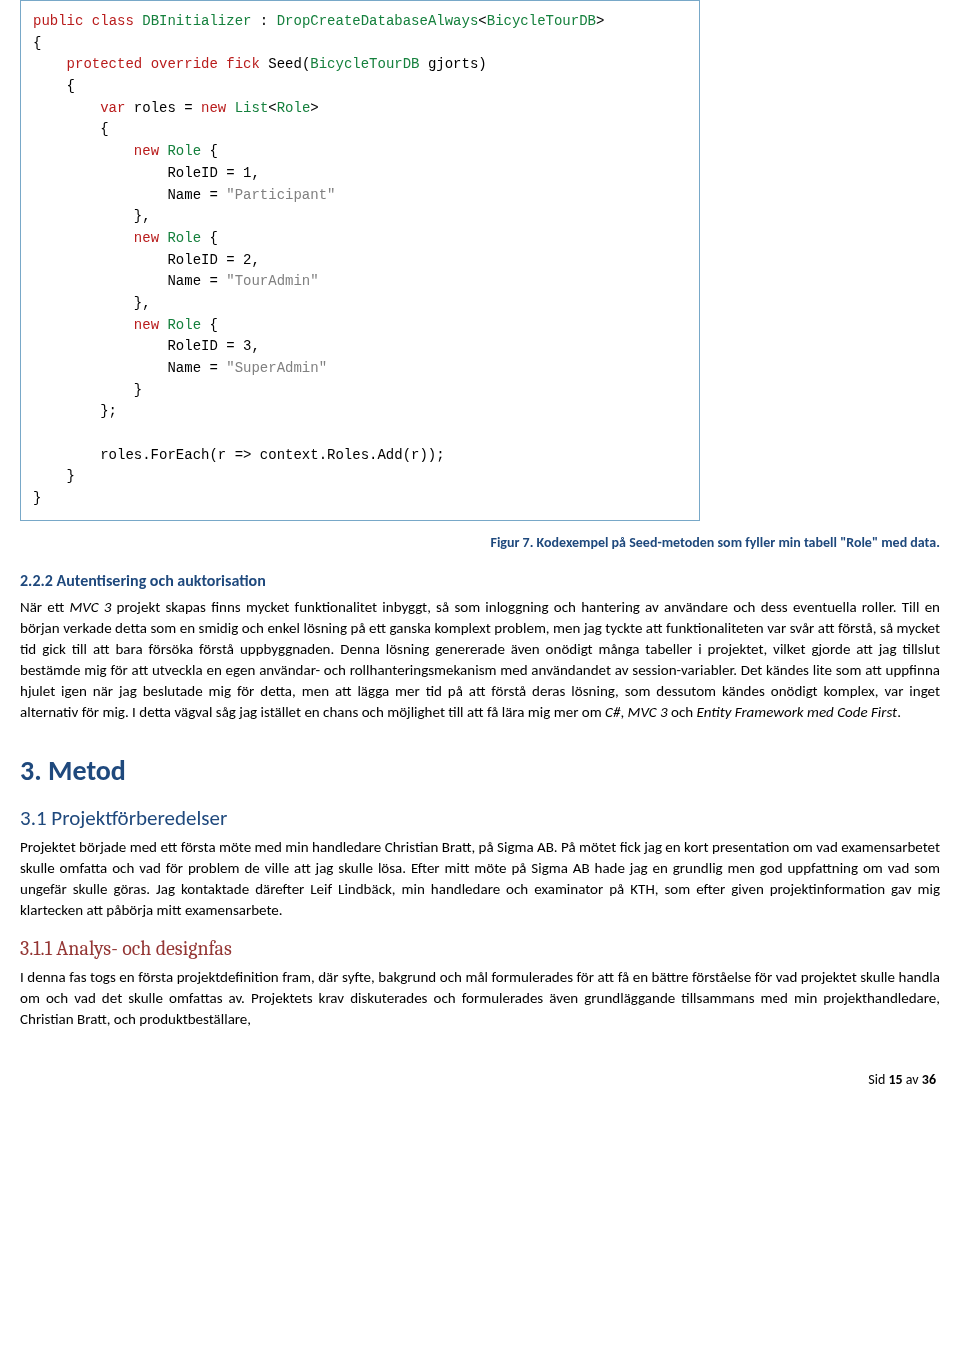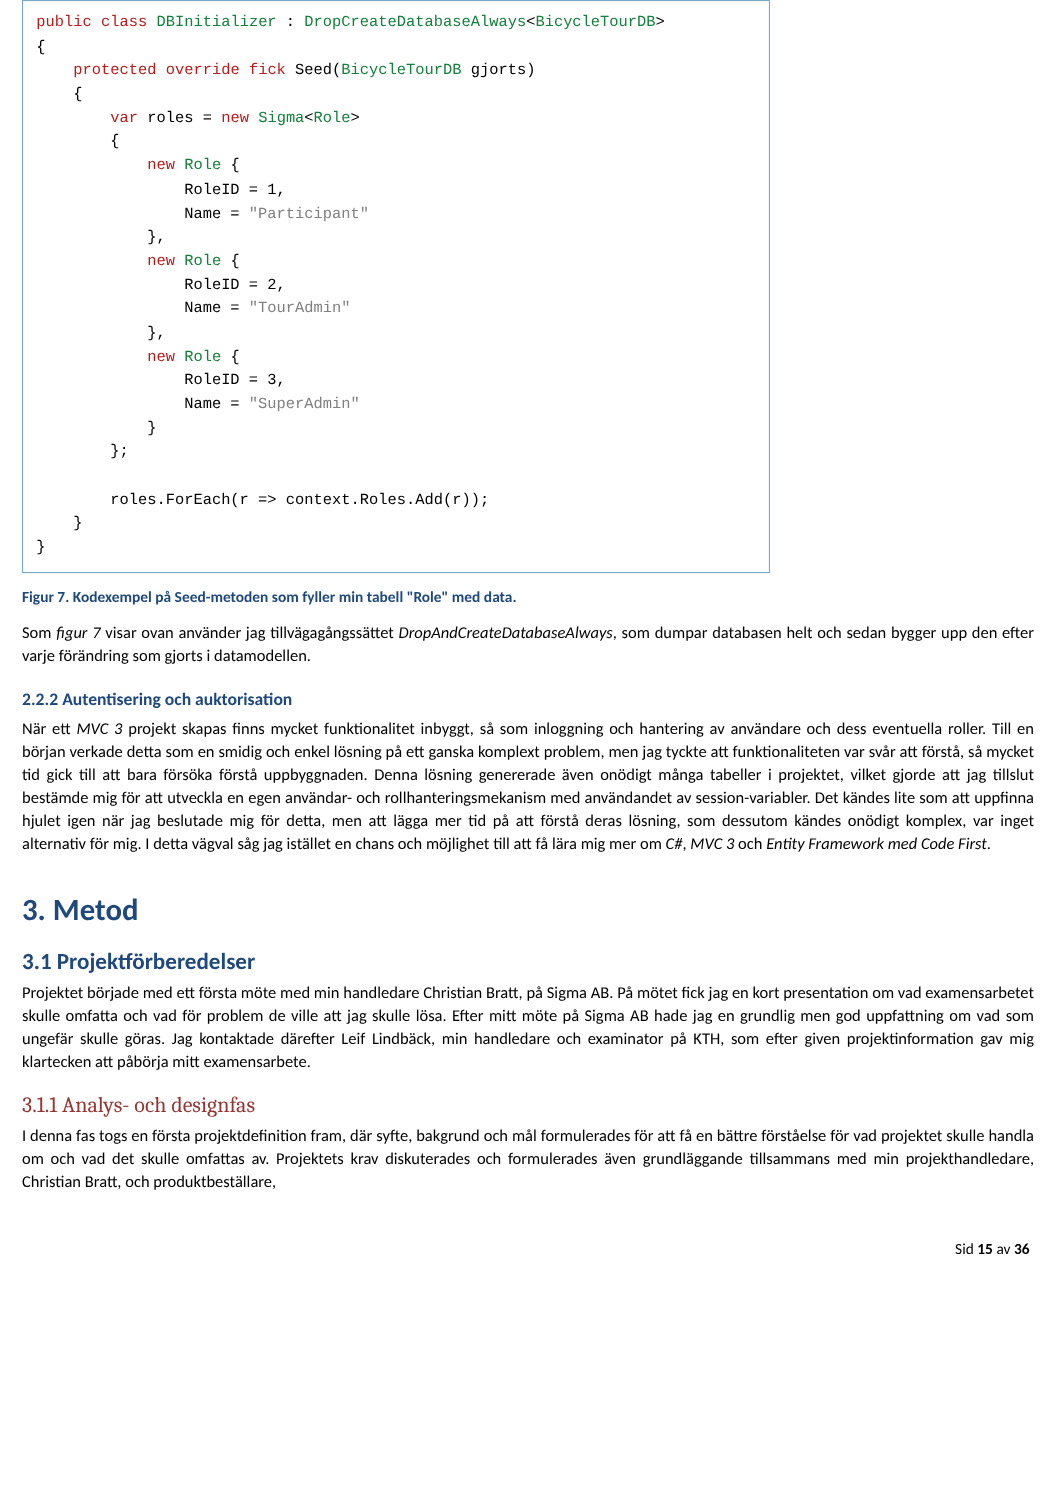--- a/index.html
+++ b/index.html
@@ -29,41 +29,42 @@
     box-sizing: border-box;
   }
   .kw { color: #b91c1c; }
   .type { color: #15803d; }
   .str { color: #808080; }
   .caption {
     color: #1f497d;
     font-weight: bold;
     font-size: 14px;
     margin: 6px 0 14px 0;
+    text-align: right;
   }
   .para {
     margin: 0 0 14px 0;
     text-align: justify;
   }
   .h4 {
     color: #1f497d;
     font-size: 16px;
     font-weight: bold;
     margin: 18px 0 4px 0;
   }
   .h2 {
     color: #1f497d;
     font-size: 28px;
     font-weight: bold;
     margin: 28px 0 14px 0;
   }
   .h3 {
     color: #1f497d;
     font-size: 21px;
-    font-weight: bold;
+    font-weight: normal;
     margin: 14px 0 4px 0;
   }
   .h4red {
     color: #943634;
     font-size: 20px;
     font-weight: normal;
     margin: 14px 0 4px 0;
     font-family: Cambria, Georgia, serif;
   }
   .footer {
@@ -76,21 +77,21 @@
 </style>
 </head>
 <body>
 
 <div class="page">
 
 <div class="code-box"><span class="kw">public</span> <span class="kw">class</span> <span class="type">DBInitializer</span><span> : </span><span class="type">DropCreateDatabaseAlways</span><span>&lt;</span><span class="type">BicycleTourDB</span><span>&gt;</span>
 <span>{</span>
     <span class="kw">protected</span> <span class="kw">override</span> <span class="kw">fick</span><span> Seed(</span><span class="type">BicycleTourDB</span><span> gjorts)</span>
 <span>    {</span>
-        <span class="kw">var</span><span> roles = </span><span class="kw">new</span><span> </span><span class="type">Sigma</span><span>&lt;</span><span class="type">Role</span><span>&gt;</span>
+        <span class="kw">var</span><span> roles = </span><span class="kw">new</span><span> </span><span class="type">List</span><span>&lt;</span><span class="type">Role</span><span>&gt;</span>
 <span>        {</span>
             <span class="kw">new</span> <span class="type">Role</span><span> {</span>
 <span>                RoleID = </span><span>1</span><span>,</span>
 <span>                Name = </span><span class="str">"Participant"</span>
 <span>            },</span>
             <span class="kw">new</span> <span class="type">Role</span><span> {</span>
 <span>                RoleID = </span><span>2</span><span>,</span>
 <span>                Name = </span><span class="str">"TourAdmin"</span>
 <span>            },</span>
             <span class="kw">new</span> <span class="type">Role</span><span> {</span>
@@ -98,21 +99,20 @@
 <span>                Name = </span><span class="str">"SuperAdmin"</span>
 <span>            }</span>
 <span>        };</span>
 <span></span>
 <span>        roles.ForEach(r =&gt; context.Roles.Add(r));</span>
 <span>    }</span>
 <span>}</span></div>
 
 <div class="caption">Figur 7. Kodexempel på Seed-metoden som fyller min tabell "Role" med data.</div>
 
-<p class="para"><span>Som </span><span class="italic">figur 7</span><span> visar ovan använder jag tillvägagångssättet </span><span class="italic">DropAndCreateDatabaseAlways</span><span>, som dumpar databasen helt och sedan bygger upp den efter varje förändring som gjorts i datamodellen.</span></p>
 
 <div class="h4">2.2.2 Autentisering och auktorisation</div>
 
 <p class="para"><span>När ett </span><span class="italic">MVC 3</span><span> projekt skapas finns mycket funktionalitet inbyggt, så som inloggning och hantering av användare och dess eventuella roller. Till en början verkade detta som en smidig och enkel lösning på ett ganska komplext problem, men jag tyckte att funktionaliteten var svår att förstå, så mycket tid gick till att bara försöka förstå uppbyggnaden. Denna lösning genererade även onödigt många tabeller i projektet, vilket gjorde att jag tillslut bestämde mig för att utveckla en egen användar- och rollhanteringsmekanism med användandet av session-variabler. Det kändes lite som att uppfinna hjulet igen när jag beslutade mig för detta, men att lägga mer tid på att förstå deras lösning, som dessutom kändes onödigt komplex, var inget alternativ för mig. I detta vägval såg jag istället en chans och möjlighet till att få lära mig mer om </span><span class="italic">C#</span><span>, </span><span class="italic">MVC 3</span><span> och </span><span class="italic">Entity Framework med Code First</span><span>.</span></p>
 
 <div class="h2">3. Metod</div>
 
 <div class="h3">3.1 Projektförberedelser</div>
 
 <p class="para">Projektet började med ett första möte med min handledare Christian Bratt, på Sigma AB. På mötet fick jag en kort presentation om vad examensarbetet skulle omfatta och vad för problem de ville att jag skulle lösa. Efter mitt möte på Sigma AB hade jag en grundlig men god uppfattning om vad som ungefär skulle göras. Jag kontaktade därefter Leif Lindbäck, min handledare och examinator på KTH, som efter given projektinformation gav mig klartecken att påbörja mitt examensarbete.</p>

